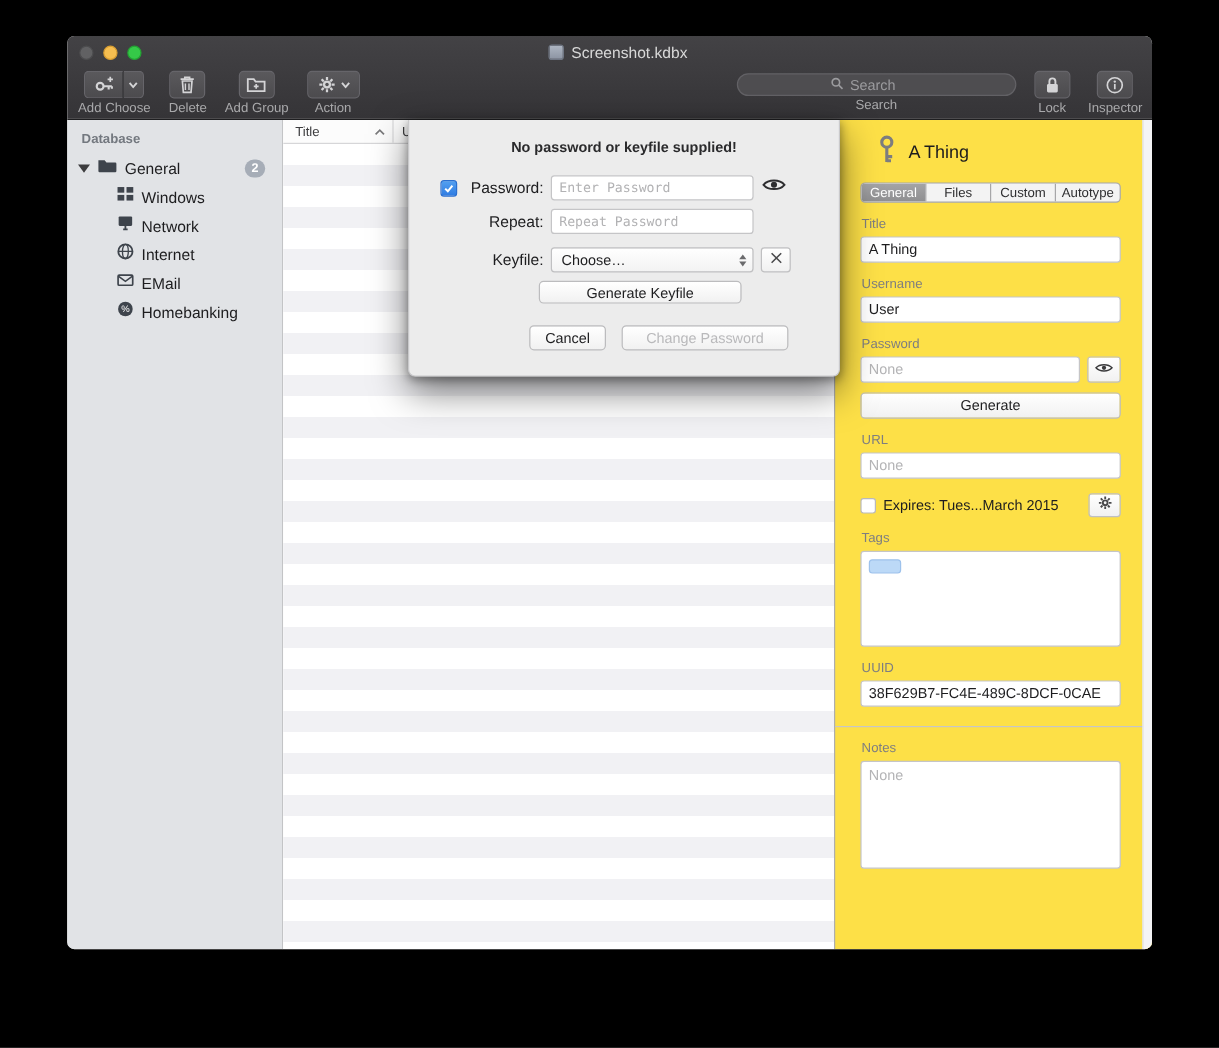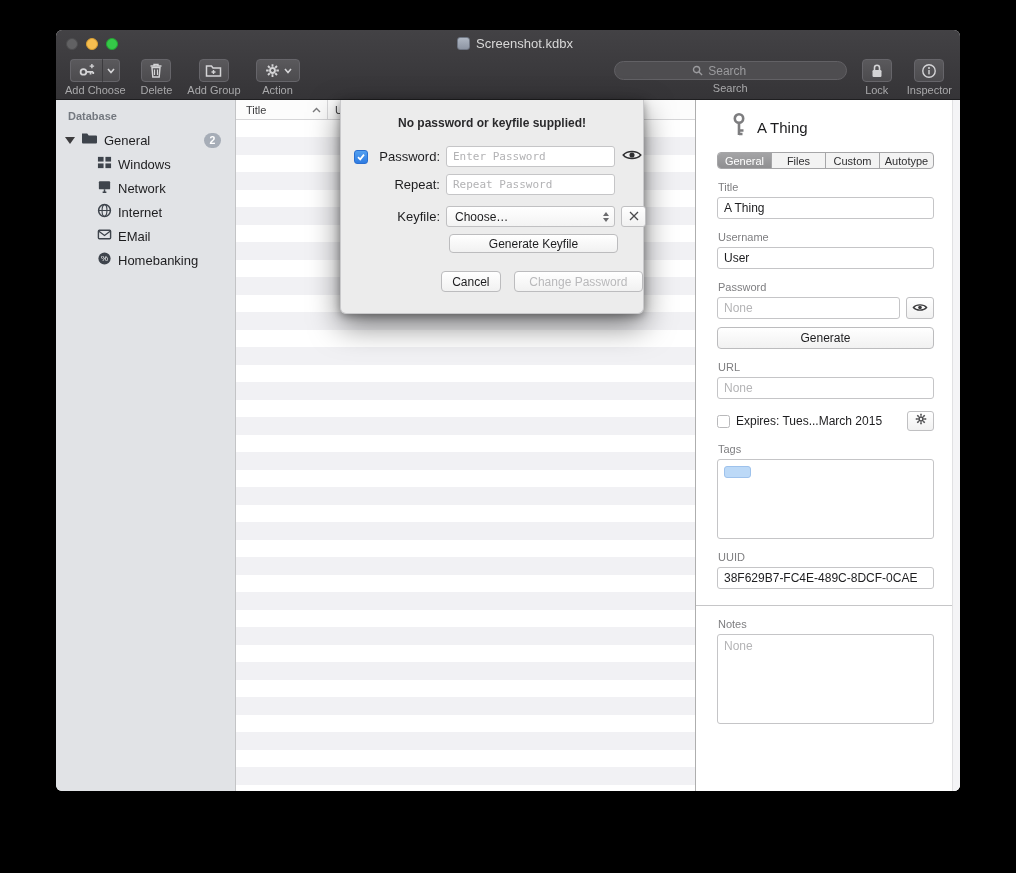--- a/index.html
+++ b/index.html
@@ -62,21 +62,21 @@
   .list-header { height:20px; background:#fcfcfc; border-bottom:1px solid #d6d6d8;
                  display:flex; font-size:11px; color:#3c3c3e; }
   .col-title { width:92px; display:flex; align-items:center; padding-left:10px;
                border-right:1px solid #d9d9db; }
   .col-title .sort { margin-left:auto; margin-right:6px; display:flex; }
   .col-user { display:flex; align-items:center; padding-left:7px; flex:1; }
   .stripes { position:absolute; left:0; right:0; top:20px; bottom:0;
              background:repeating-linear-gradient(180deg,#ffffff 0 17.5px,#f1f1f4 17.5px 35px); }
 
   
-  .inspector { width:265px; background:#ffffff; border-left:1px solid #aeaeae; position:relative; }
+  .inspector { width:265px; background:#fde047; border-left:1px solid #aeaeae; position:relative; }
   .insp-scroll { position:absolute; right:0; top:0; bottom:0; width:8px; background:#f4f4f6;
                  border-left:1px solid #e0e0e2; }
   .insp-content { padding:14px 26px 0 21px; }
   .insp-header { display:flex; align-items:center; gap:8px; margin:0 0 12px 12px; height:26px; }
   .entry-title { font-size:15px; color:#1c1c1e; }
   .seg-control { display:flex; height:17px; border:1px solid #a6a6a8; border-radius:4px;
                  overflow:hidden; background:#f3f3f3; }
   .seg { flex:1; font-size:11px; color:#2e2e30; display:flex; align-items:center; justify-content:center;
          border-left:1px solid #a6a6a8; white-space:nowrap; padding:0 4px; }
   .seg:first-child { border-left:none; }
@@ -100,26 +100,26 @@
   .tagsbox { width:100%; height:80px; background:#fff; border:1px solid #c5c5c7; border-radius:3px;
              padding:6px; }
   .token { width:27px; height:12px; background:#bcd9f7; border:1px solid #9ec2ec; border-radius:3px; }
   .divider { height:1px; background:#c6c6c8; margin:16px -26px 0 -21px; }
   .notes { width:100%; height:90px; background:#fff; border:1px solid #c5c5c7; border-radius:3px;
            resize:none; outline:none; font-size:12px; color:#1d1d1f; padding:4px 6px;
            font-family:"Liberation Sans", sans-serif; }
   .notes::placeholder { color:#b4b4b6; }
 
   
-  .sheet { position:absolute; left:284px; top:70px; width:304px; height:214px; background:#ececec;
+  .sheet { position:absolute; left:284px; top:70px; width:360px; height:214px; background:#ececec;
            border-radius:0 0 6px 6px; z-index:10; border:1px solid #c9c9cb; border-top:none;
            box-shadow:0 12px 30px rgba(0,0,0,.5), 0 2px 8px rgba(0,0,0,.35); }
   .sheet-msg { text-align:center; font-size:12px; font-weight:bold; color:#2a2a2c; margin:16px 0 16px; }
   .frow { display:grid; grid-template-columns:16px 66px 169px 34px; column-gap:6px;
-          align-items:center; padding-left:11px; height:21px; margin-bottom:7px; }
+          align-items:center; padding-left:24px; height:21px; margin-bottom:7px; }
   .frow.keyfile { margin-top:11px; }
   .flabel { font-size:13px; color:#1d1d1f; text-align:right; grid-column:2; }
   .cb-checked { grid-column:1; justify-self:end; width:14px; height:14px; border-radius:3px;
                 background:linear-gradient(#53a0f0,#2f7ce2); border:1px solid #2a6fd0;
                 display:flex; align-items:center; justify-content:center; }
   .dfield { grid-column:3; width:169px; height:21px; background:#fff; border:1px solid #c5c5c7;
             border-radius:3px; outline:none; padding:0 6px;
             font-family:"DejaVu Sans Mono", monospace; font-size:11px; color:#1d1d1f; }
   .dfield::placeholder { color:#b2b2b4; }
   .eye-plain { grid-column:4; display:flex; align-items:center; justify-content:flex-start; }

